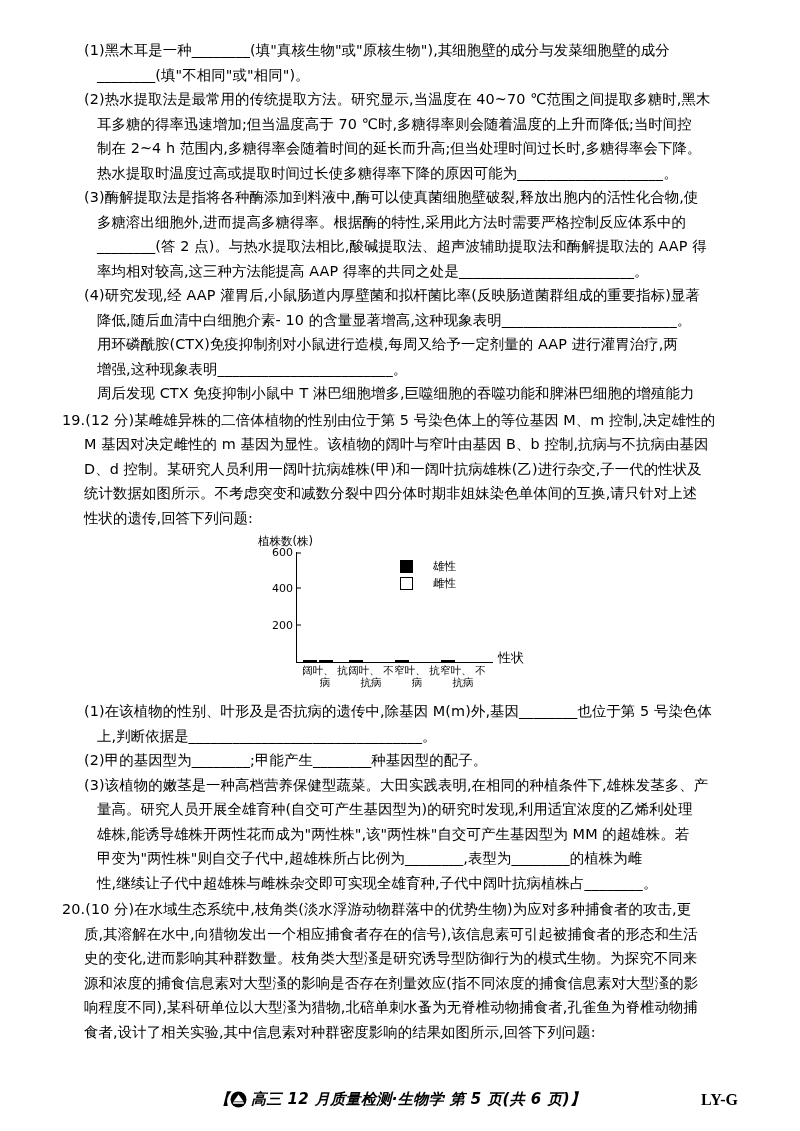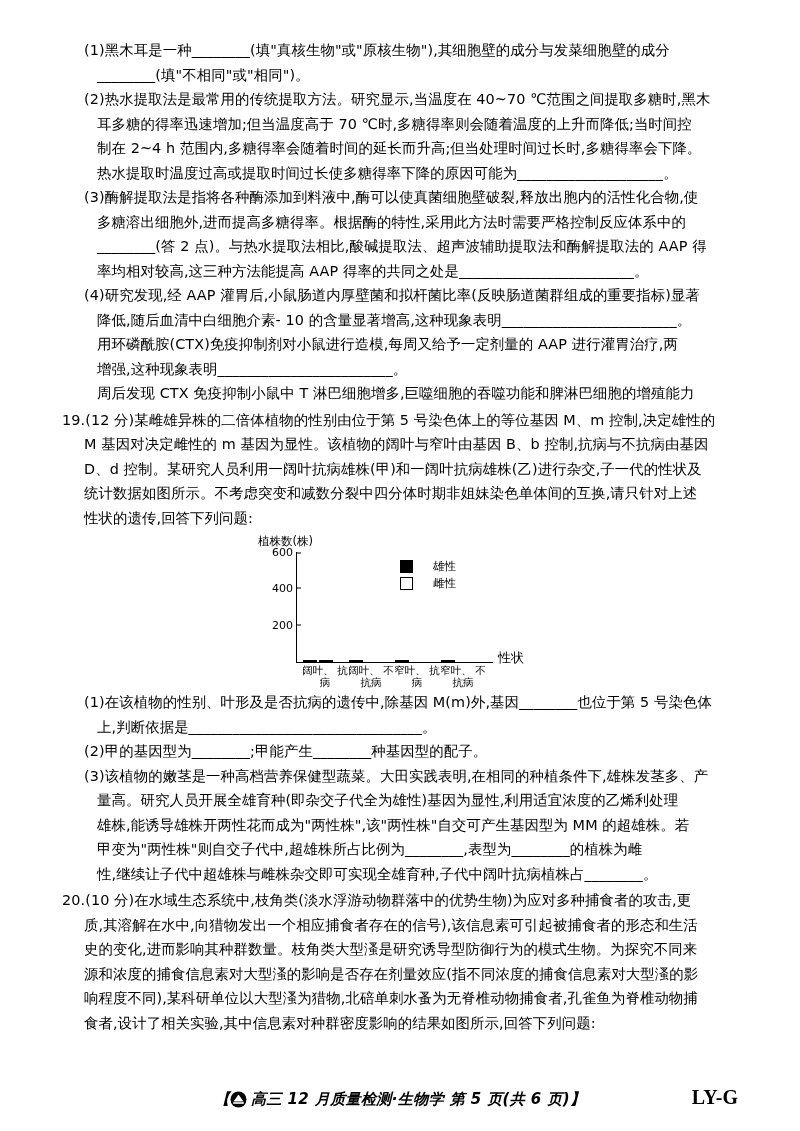--- a/index.html
+++ b/index.html
@@ -31,21 +31,21 @@
     white-space: pre-wrap;
   }
   .indent-1 { padding-left: 0px; }
   .indent-2 { padding-left: 22px; }
   .indent-3 { padding-left: 35px; }
 
   
   .chart-wrap {
     position: relative;
     width: 300px;
-    margin: 6px auto 4px auto;
+    margin: 6px auto 13px auto;
     height: 150px;
   }
   .chart-ylabel {
     position: absolute;
     top: -2px;
     left: 8px;
     font-size: 11.5px;
   }
   .plot {
     position: absolute;
@@ -144,21 +144,21 @@
   .footer-inner {
     display: inline-block;
     font-size: 15px;
     font-weight: bold;
     letter-spacing: 0.4px;
   }
   .footer-right {
     position: absolute;
     right: 62px;
     bottom: 22px;
-    font-size: 20px;
+    font-size: 16px;
     font-weight: bold;
     font-family: "Liberation Serif", serif;
   }
   .logo-box {
     display: inline-block;
     vertical-align: -4px;
     margin-right: 4px;
   }
   .logo-svg { display:block; }
 </style>
@@ -242,21 +242,21 @@
         <div class="xgroup">窄叶、
 不抗病</div>
       </div>
       <div class="x-title">性状</div>
     </div>
 
     <div class="line indent-2">(1)在该植物的性别、叶形及是否抗病的遗传中,除基因 M(m)外,基因________也位于第 5 号染色体</div>
     <div class="line indent-3">上,判断依据是________________________________。</div>
     <div class="line indent-2">(2)甲的基因型为________;甲能产生________种基因型的配子。</div>
     <div class="line indent-2">(3)该植物的嫩茎是一种高档营养保健型蔬菜。大田实践表明,在相同的种植条件下,雄株发茎多、产</div>
-    <div class="line indent-3">量高。研究人员开展全雄育种(即杂交子代全为雄性)基因为显性,利用适宜浓度的乙烯利处理</div>
+    <div class="line indent-3">量高。研究人员开展全雄育种(自交可产生基因型为)的研究时发现,利用适宜浓度的乙烯利处理</div>
     <div class="line indent-3">雄株,能诱导雄株开两性花而成为"两性株",该"两性株"自交可产生基因型为 MM 的超雄株。若</div>
     <div class="line indent-3">甲变为"两性株"则自交子代中,超雄株所占比例为________,表型为________的植株为雌</div>
     <div class="line indent-3">性,继续让子代中超雄株与雌株杂交即可实现全雄育种,子代中阔叶抗病植株占________。</div>
   </div>
 
   <div class="q-block">
     <div class="line indent-1">20.(10 分)在水域生态系统中,枝角类(淡水浮游动物群落中的优势生物)为应对多种捕食者的攻击,更</div>
     <div class="line indent-2">质,其溶解在水中,向猎物发出一个相应捕食者存在的信号),该信息素可引起被捕食者的形态和生活</div>
     <div class="line indent-2">史的变化,进而影响其种群数量。枝角类大型溞是研究诱导型防御行为的模式生物。为探究不同来</div>
     <div class="line indent-2">源和浓度的捕食信息素对大型溞的影响是否存在剂量效应(指不同浓度的捕食信息素对大型溞的影</div>

